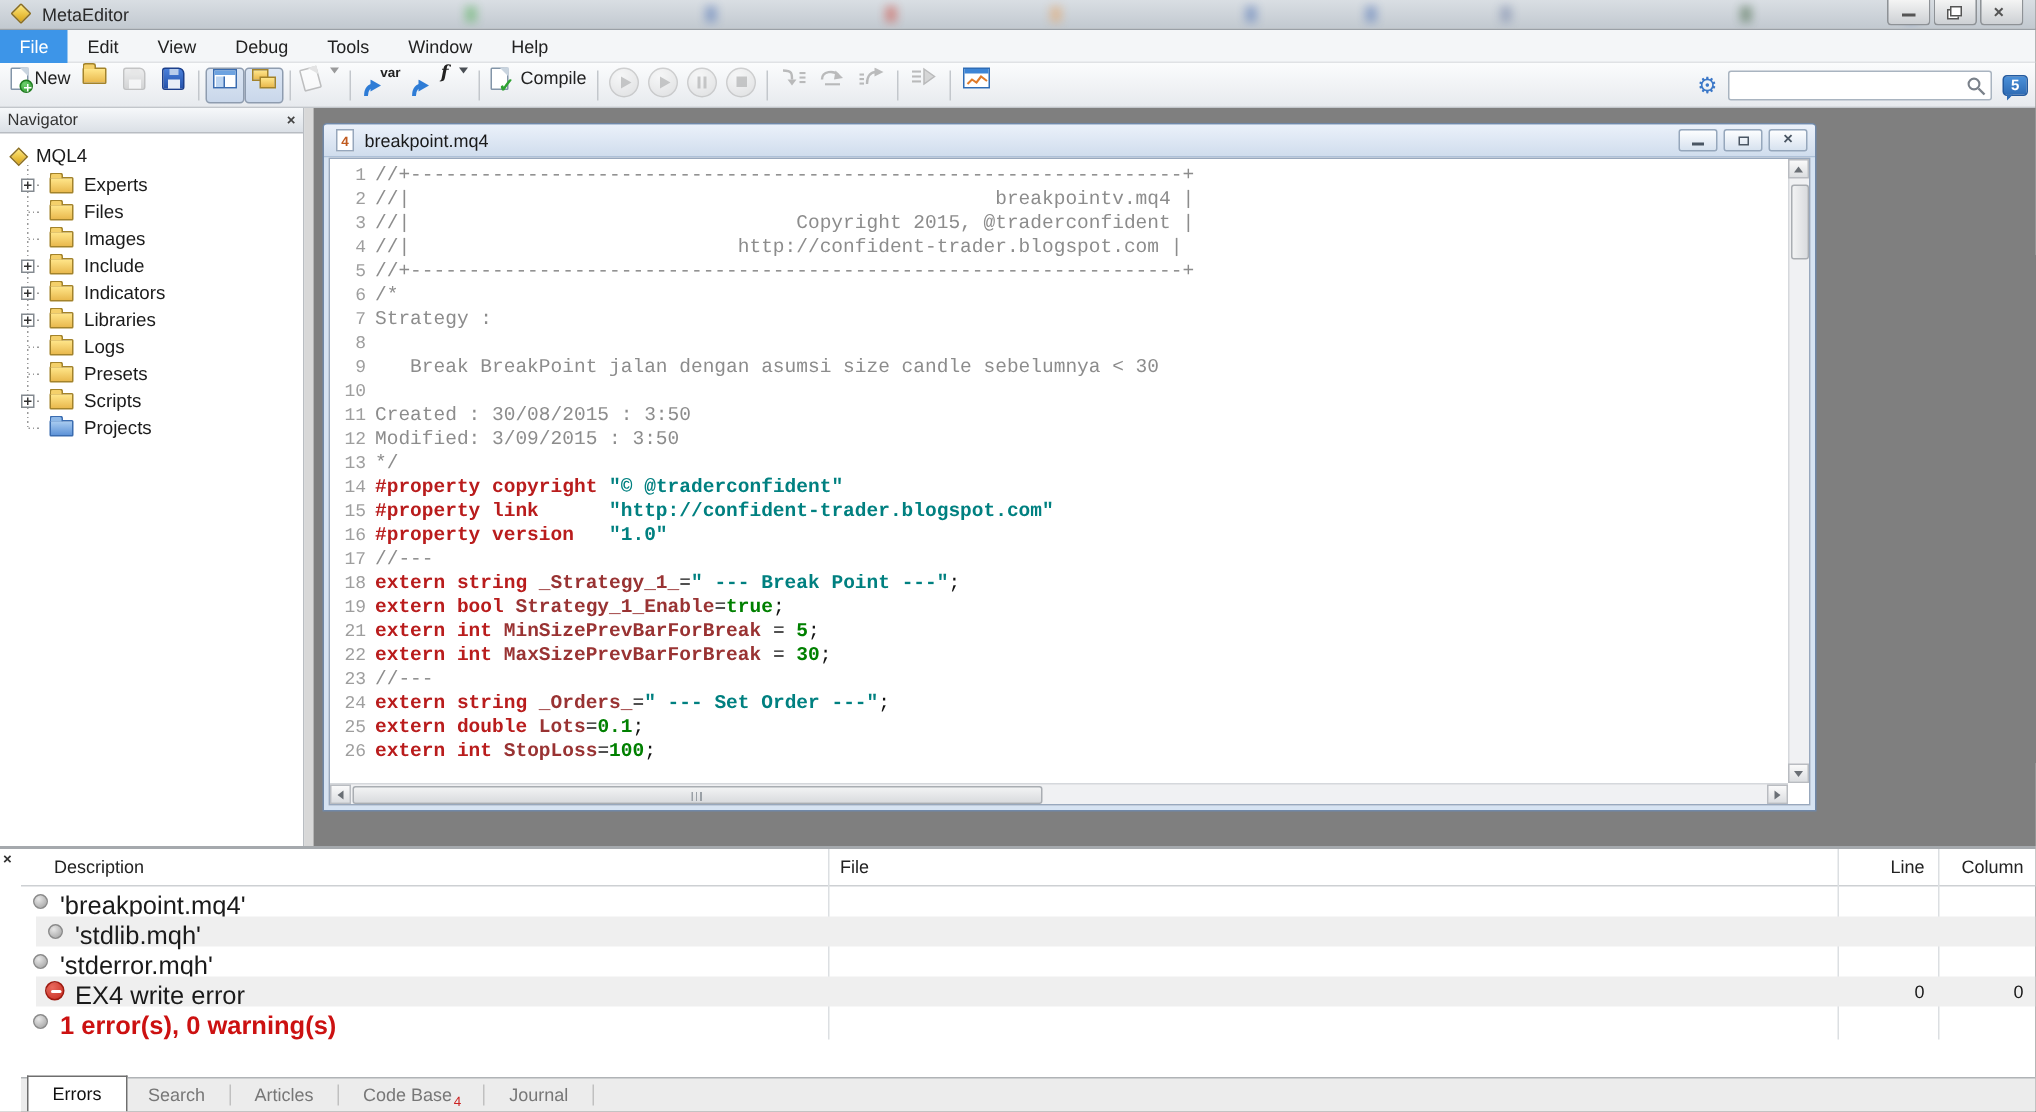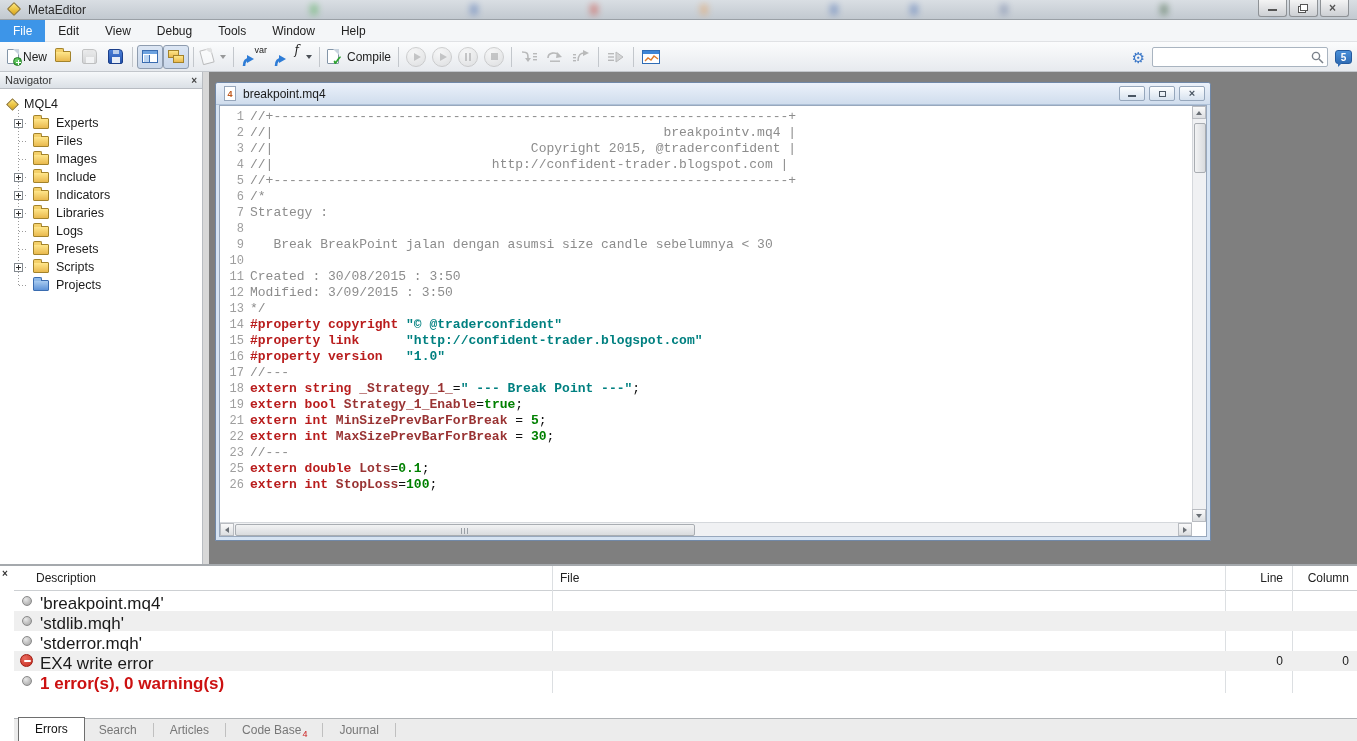--- a/index.html
+++ b/index.html
@@ -27,21 +27,21 @@
 
   
   #menubar { position:absolute; left:0; top:20px; width:1357px; height:22px; background:#f4f6f8;
     border-bottom:1px solid #e0e2e5; display:flex; }
   .menu-item { height:22px; line-height:22px; padding:0 13px; color:#222; cursor:default; }
   .menu-item.active { background:#3d95e8; color:#fff; }
 
   
   #toolbar { position:absolute; left:0; top:42px; width:1357px; height:30px;
     background:linear-gradient(#fbfcfd,#e7eaee); border-bottom:1px solid #c2c6cb; display:flex; align-items:center; padding-left:4px; }
-  .tb-btn { height:24px; min-width:26px; display:flex; align-items:center; justify-content:center; gap:4px;
+  .tb-btn { height:24px; min-width:26px; display:flex; justify-content:center; gap:4px;
     padding:0 3px; border-radius:3px; position:relative; cursor:default; }
   .tb-btn.pressed { border:1px solid #8e9caf; background:linear-gradient(#dce6f4,#c9d7ea); }
   .tb-label { font-size:12px; color:#222; }
   .tb-sep { width:1px; height:20px; background:#c3c7cc; margin:0 4px; }
   .disabled { opacity:.55; filter:grayscale(1); }
 
   .icon-page { width:12px; height:15px; background:#fff; border:1px solid #8395a8; border-radius:1px; position:relative; }
   .icon-page::before { content:""; position:absolute; right:-1px; top:-1px; border:3px solid #c9d4df;
     border-left-color:transparent; border-bottom-color:transparent; }
   .new-plus { position:absolute; right:-4px; bottom:-3px; width:9px; height:9px; border-radius:50%;
@@ -67,21 +67,21 @@
   .icon-winpanel { width:16px; height:13px; border:1px solid #3a6cb0; background:#fff; position:relative; }
   .icon-winpanel::before { content:""; position:absolute; left:0; top:0; width:100%; height:3px; background:#6ea3e0; }
   .icon-winpanel::after { content:""; position:absolute; left:1px; top:4px; width:5px; height:7px; background:#bcd5f2; border-right:1px solid #3a6cb0; }
   .icon-folders { position:relative; width:17px; height:13px; }
   .icon-folders .f1 { position:absolute; left:0; top:0; width:11px; height:8px; background:linear-gradient(#ffe68a,#e9b94e); border:1px solid #a3832b; }
   .icon-folders .f2 { position:absolute; left:5px; top:5px; width:11px; height:8px; background:linear-gradient(#ffe68a,#e9b94e); border:1px solid #a3832b; }
 
   .dd-arrow { width:0; height:0; border-left:3px solid transparent; border-right:3px solid transparent; border-top:4px solid #4a4f55; margin-left:3px; }
 
   .icon-varfn { position:relative; width:26px; height:20px; }
-  .icon-varfn .vf-text { position:absolute; right:0; top:-2px; font-size:9px; font-weight:normal; color:#222; }
+  .icon-varfn .vf-text { position:absolute; right:0; top:-2px; font-size:9px; font-weight:bold; color:#222; }
   .icon-varfn .vf-f { font-family:"DejaVu Serif", serif; font-style:italic; font-size:12px; top:-4px; }
   .icon-varfn svg { position:absolute; left:0; bottom:0; }
 
   .round-btn { width:20px; height:20px; border-radius:50%; background:radial-gradient(circle at 35% 30%, #f7f7f7, #d2d4d7);
     border:1px solid #a9adb2; display:flex; align-items:center; justify-content:center; color:#9aa0a8; font-size:9px; }
   .glyph-play { width:0; height:0; border-top:4px solid transparent; border-bottom:4px solid transparent; border-left:7px solid #9aa0a8; margin-left:2px; }
   .glyph-pause { display:flex; gap:2px; } .glyph-pause i { width:2px; height:8px; background:#9aa0a8; }
   .glyph-stop { width:7px; height:7px; background:#9aa0a8; }
 
   .icon-chart { width:18px; height:14px; border:1px solid #2f6cb5; background:#fff; position:relative; }
@@ -171,21 +171,21 @@
   #tb-strip { position:absolute; left:0; top:0; width:14px; height:177px; background:#fff; }
   #tb-close { position:absolute; left:2px; top:2px; font-size:10px; font-weight:bold; color:#333; cursor:default; }
   #err-header { position:absolute; left:14px; top:0; right:0; height:25px; background:#fff; border-bottom:1px solid #cdd0d3; }
   #err-header .hd { position:absolute; top:5px; font-size:12px; color:#222; }
   .hd-desc { left:22px; } .hd-file { left:546px; }
   .hd-line { right:74px; } .hd-col { right:8px; }
   .col-sep { position:absolute; top:0; width:1px; height:127px; background:#dcdfe2; }
   .cs1 { left:552px; } .cs2 { left:1225px; } .cs3 { left:1292px; }
   #err-list { position:absolute; left:14px; top:25px; right:0; }
   .erow { position:relative; height:20px; }
-  .erow.alt { background:#efefef; }
+  .erow.alt { background:#efefef;margin-left:10px; }
   .icon-info { position:absolute; left:8px; top:5px; width:10px; height:10px; border-radius:50%;
     background:radial-gradient(circle at 35% 30%, #e8e8e8, #9e9e9e); border:1px solid #8a8a8a; }
   .icon-error { position:absolute; left:6px; top:3px; width:13px; height:13px; border-radius:50%;
     background:radial-gradient(circle at 35% 30%, #e96a5e, #c62b1f); border:1px solid #9e1a10; }
   .icon-error::after { content:""; position:absolute; left:3px; top:5px; width:7px; height:2px; background:#fff; border-radius:1px; }
   .edesc { position:absolute; left:26px; top:3px; font-size:17px; color:#1a1a1a; }
   .edesc.red { color:#cc1111; font-weight:bold; }
   .eline { position:absolute; right:74px; top:3px; font-size:12px; color:#1a1a1a; }
   .ecol { position:absolute; right:8px; top:3px; font-size:12px; color:#1a1a1a; }
 
@@ -469,20 +469,21 @@
                 <div class="code-line"><span class="ln">13</span><span class="code-text"><span class="c-com">*/</span></span></div>
                 <div class="code-line"><span class="ln">14</span><span class="code-text"><span class="c-kw">#property copyright</span><span class="c-pl"> </span><span class="c-str">"© @traderconfident"</span></span></div>
                 <div class="code-line"><span class="ln">15</span><span class="code-text"><span class="c-kw">#property link</span><span class="c-pl">      </span><span class="c-str">"http://confident-trader.blogspot.com"</span></span></div>
                 <div class="code-line"><span class="ln">16</span><span class="code-text"><span class="c-kw">#property version</span><span class="c-pl">   </span><span class="c-str">"1.0"</span></span></div>
                 <div class="code-line"><span class="ln">17</span><span class="code-text"><span class="c-com">//---</span></span></div>
                 <div class="code-line"><span class="ln">18</span><span class="code-text"><span class="c-kw">extern string</span><span class="c-pl"> </span><span class="c-id">_Strategy_1_</span><span class="c-pl">=</span><span class="c-str">" --- Break Point ---"</span><span class="c-pl">;</span></span></div>
                 <div class="code-line"><span class="ln">19</span><span class="code-text"><span class="c-kw">extern bool</span><span class="c-pl"> </span><span class="c-id">Strategy_1_Enable</span><span class="c-pl">=</span><span class="c-num">true</span><span class="c-pl">;</span></span></div>
                 <div class="code-line"><span class="ln">21</span><span class="code-text"><span class="c-kw">extern int</span><span class="c-pl"> </span><span class="c-id">MinSizePrevBarForBreak</span><span class="c-pl"> = </span><span class="c-num">5</span><span class="c-pl">;</span></span></div>
                 <div class="code-line"><span class="ln">22</span><span class="code-text"><span class="c-kw">extern int</span><span class="c-pl"> </span><span class="c-id">MaxSizePrevBarForBreak</span><span class="c-pl"> = </span><span class="c-num">30</span><span class="c-pl">;</span></span></div>
                 <div class="code-line"><span class="ln">23</span><span class="code-text"><span class="c-com">//---</span></span></div>
+                <div class="code-line"><span class="ln">24</span><span class="code-text"><span class="c-kw">extern string</span><span class="c-pl"> </span><span class="c-id">_Orders_</span><span class="c-pl">=</span><span class="c-str">" --- Set Order ---"</span><span class="c-pl">;</span></span></div>
                 <div class="code-line"><span class="ln">25</span><span class="code-text"><span class="c-kw">extern double</span><span class="c-pl"> </span><span class="c-id">Lots</span><span class="c-pl">=</span><span class="c-num">0.1</span><span class="c-pl">;</span></span></div>
                 <div class="code-line"><span class="ln">26</span><span class="code-text"><span class="c-kw">extern int</span><span class="c-pl"> </span><span class="c-id">StopLoss</span><span class="c-pl">=</span><span class="c-num">100</span><span class="c-pl">;</span></span></div>
               </div>
             </div>
           <div class="vscroll">
             <span class="sb-btn" style="left:-1px;top:0">
                 <span class="arr arr-up"></span>
               </span>
             <span class="v-thumb" style="top:17px;height:50px"></span>
             <span class="sb-btn" style="left:-1px;bottom:0">

